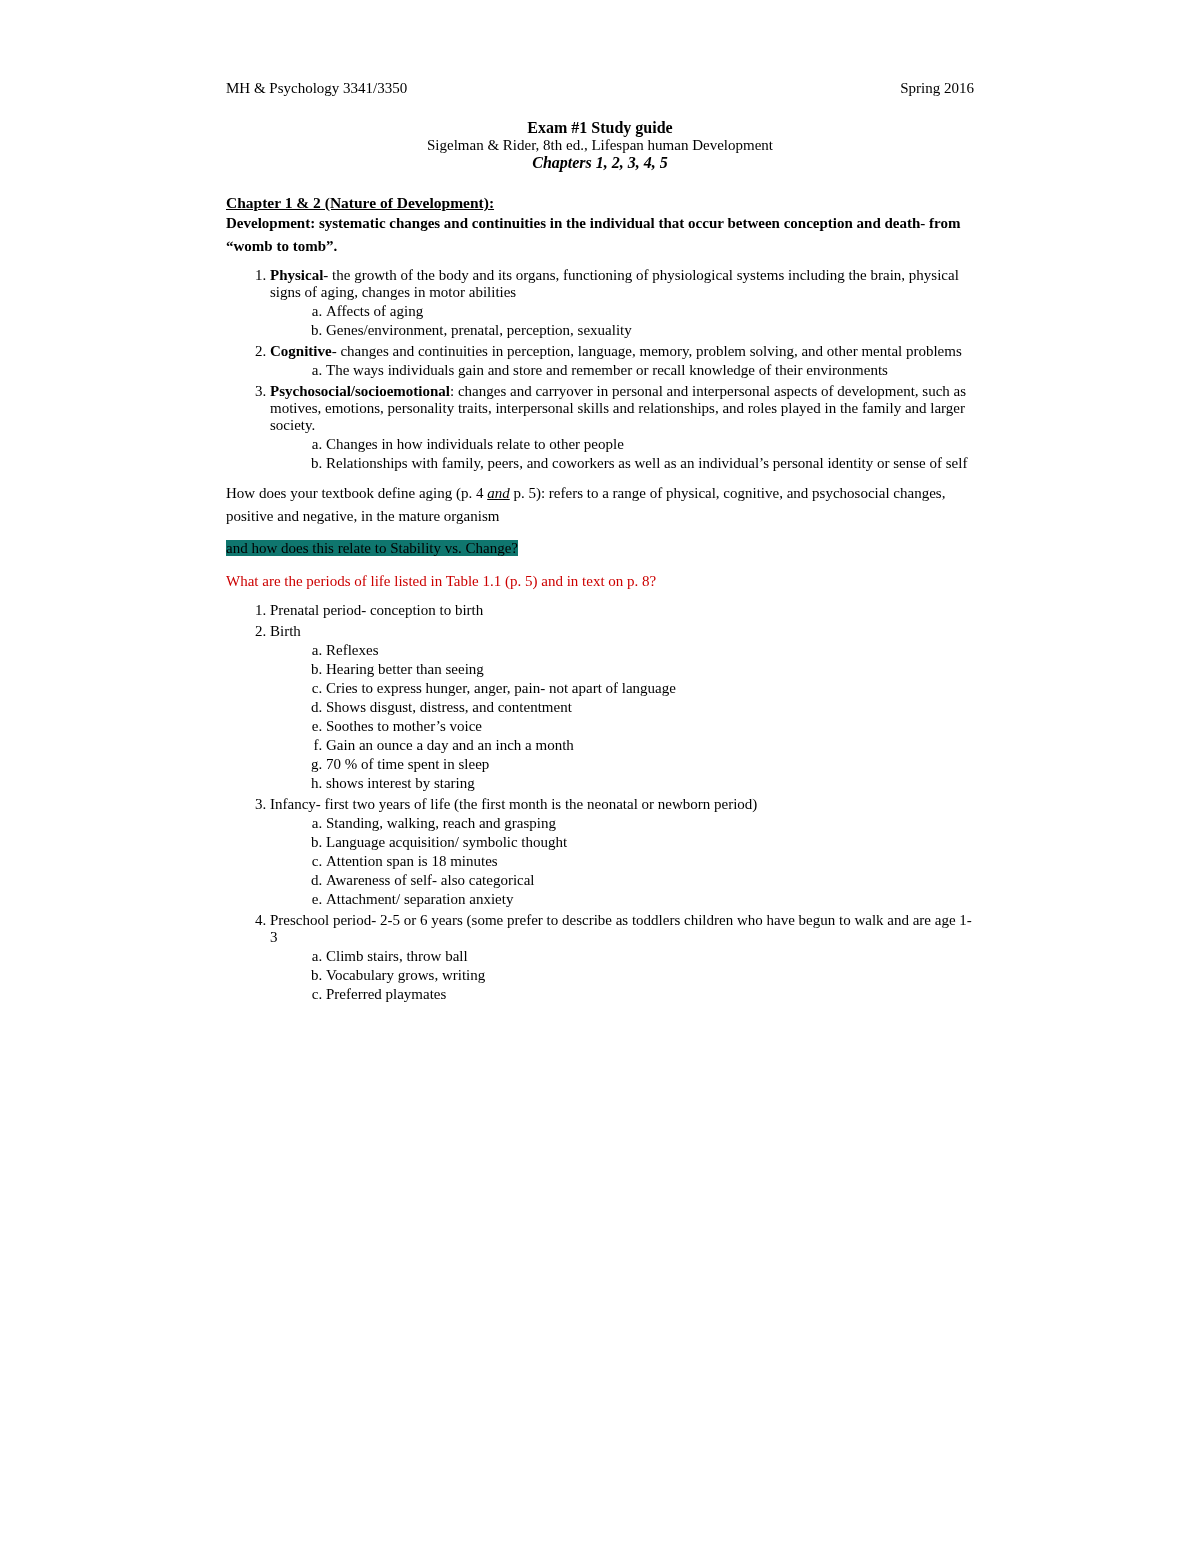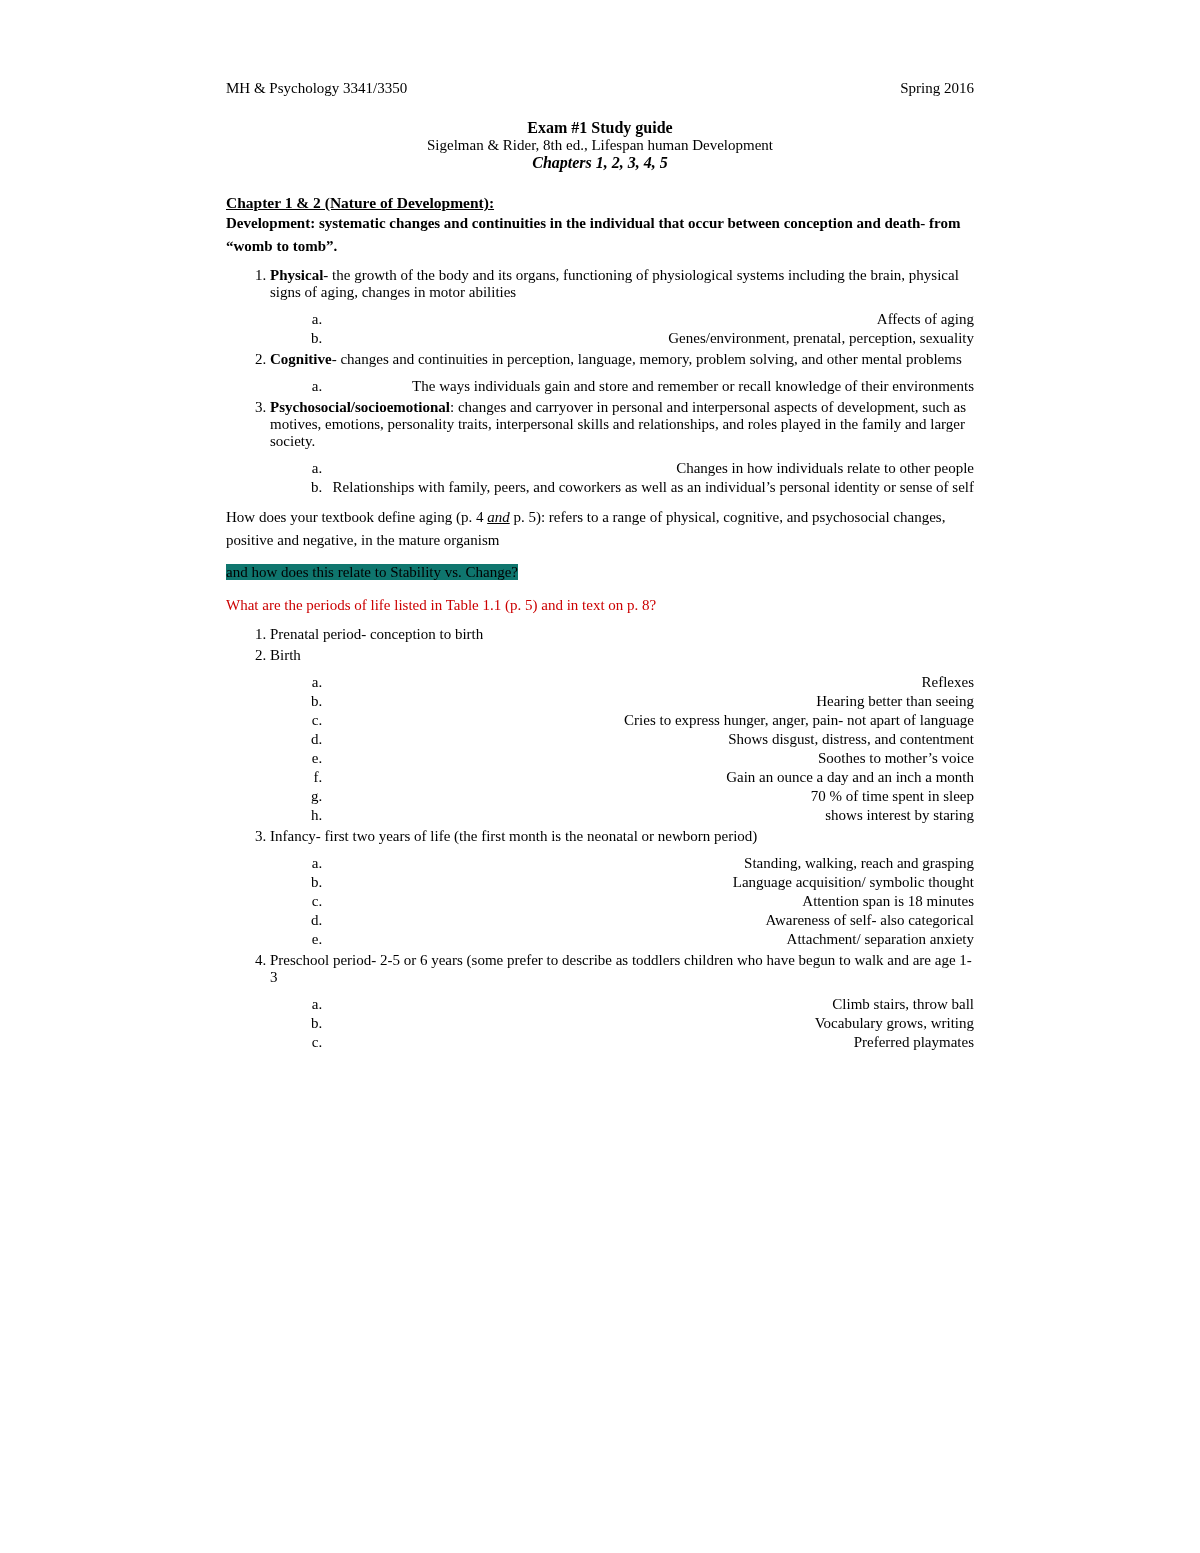--- a/index.html
+++ b/index.html
@@ -76,22 +76,21 @@
     }
 
     ol li {
       margin-bottom: 3px;
       font-size: 15px;
     }
 
     ul.alpha-list {
       list-style-type: lower-alpha;
       margin-left: 56px;
-      margin-top: 10px;
-      text-align: right;
+      margin-top: 2px;
     }
 
     ul.alpha-list li {
       margin-bottom: 2px;
       font-size: 15px;
     }
 
     .paragraph {
       margin-bottom: 10px;
       font-size: 15px;

